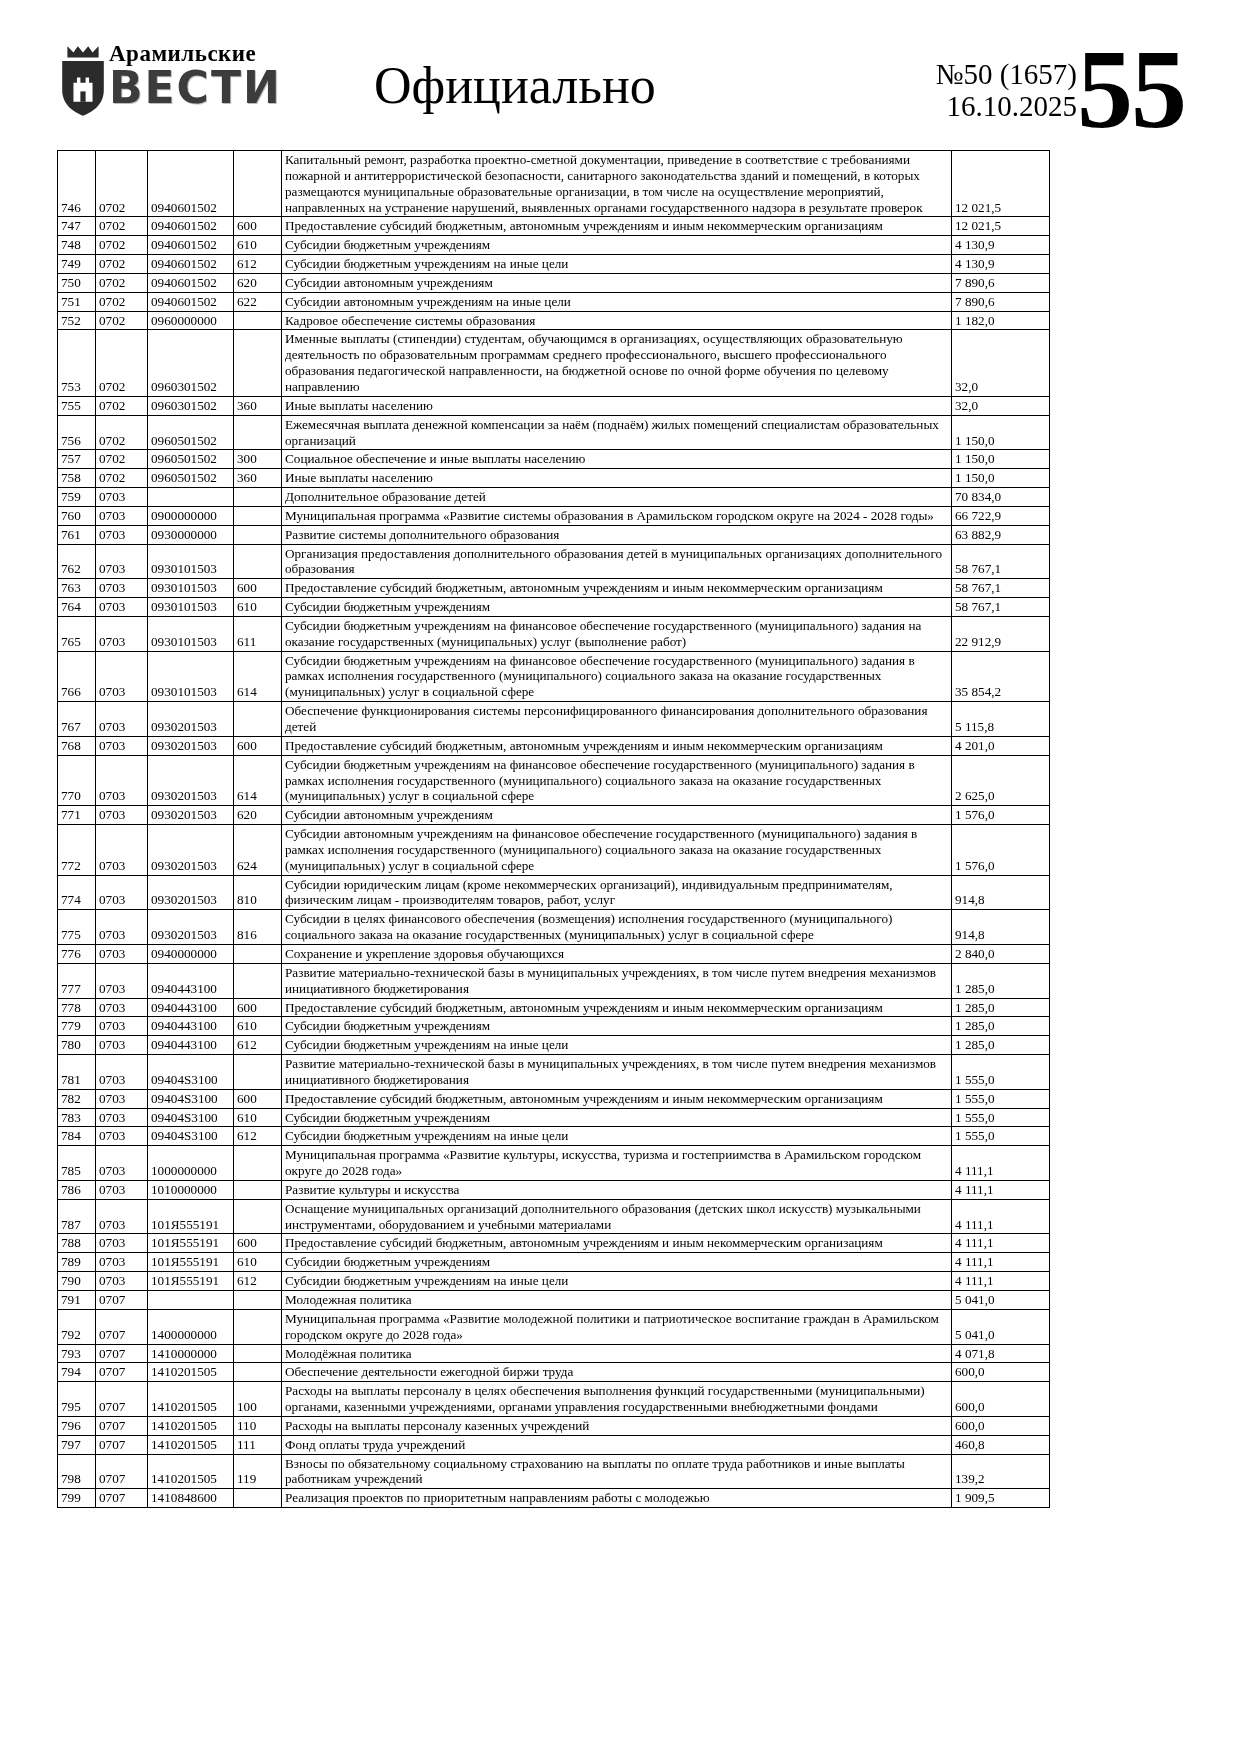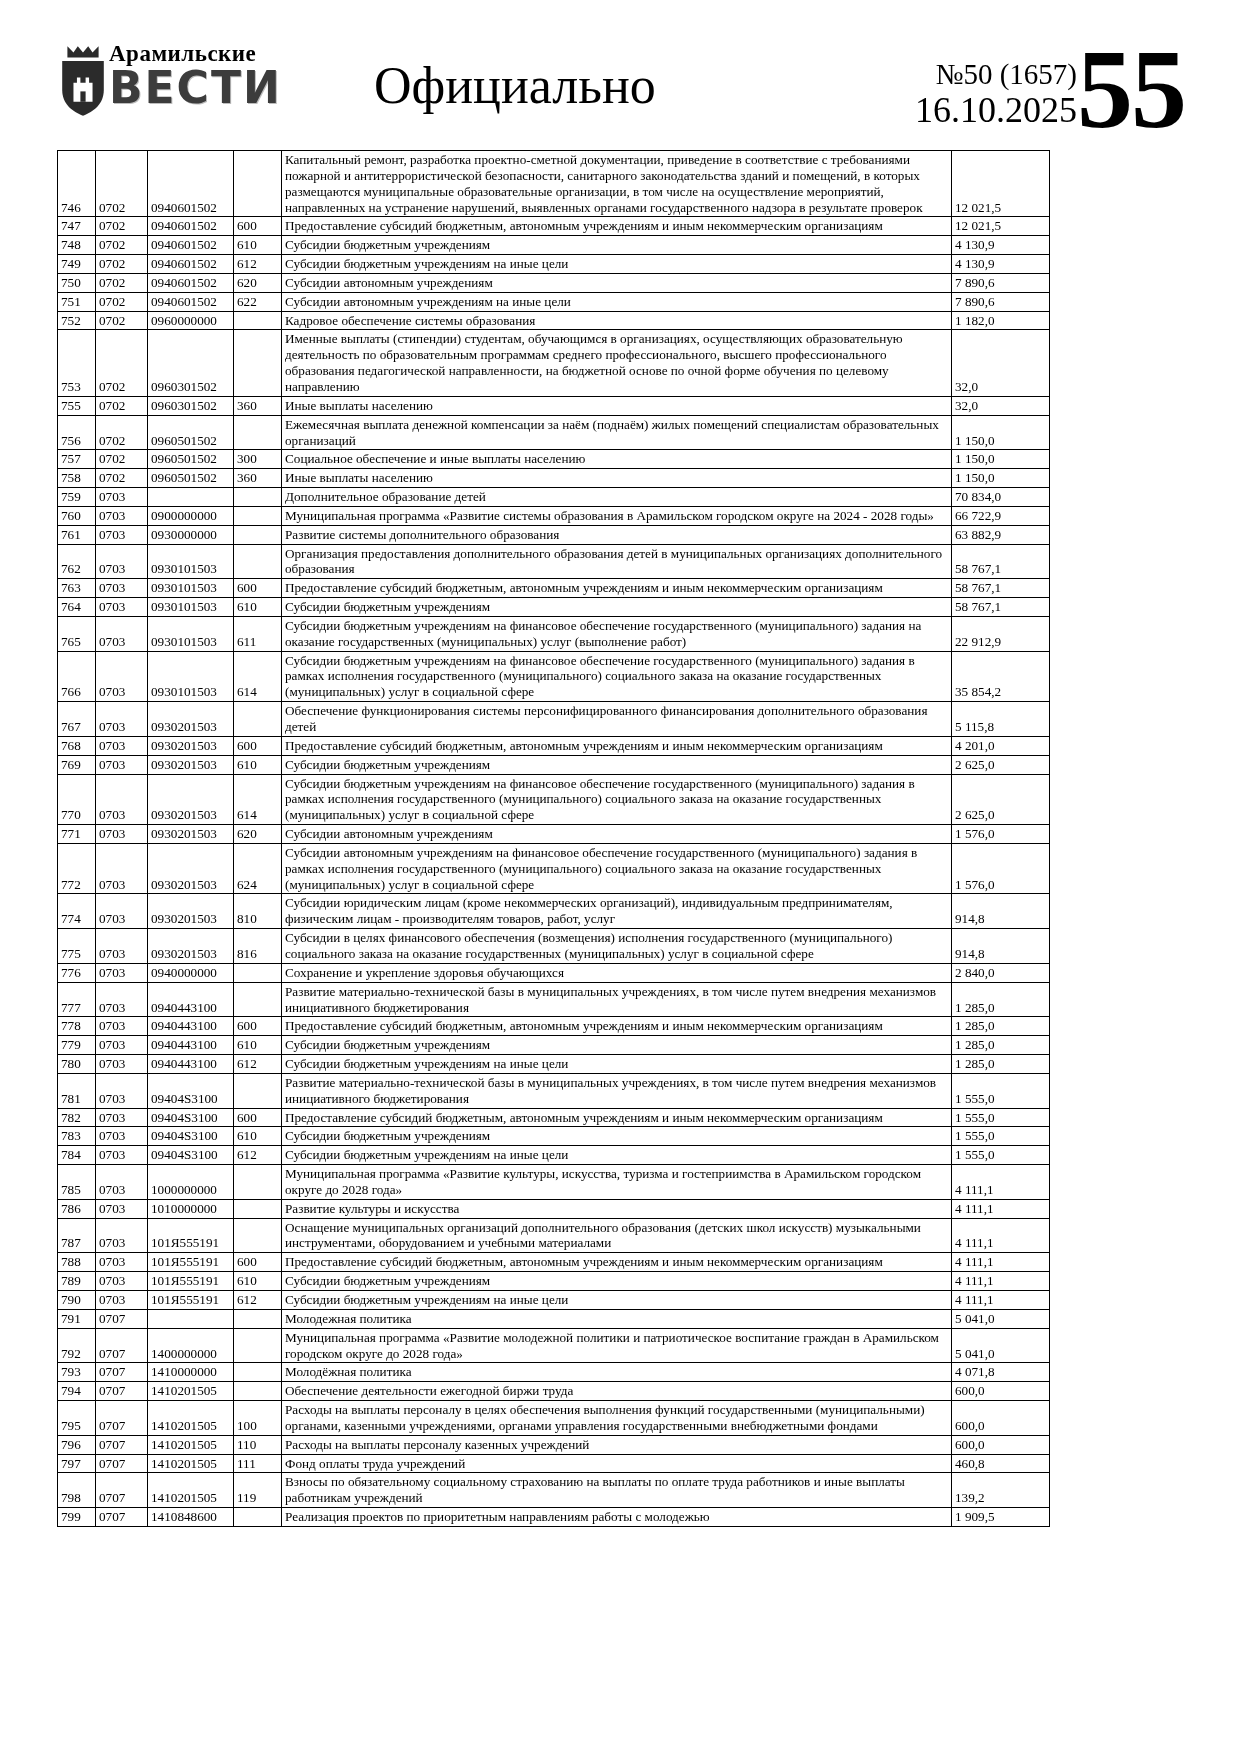--- a/index.html
+++ b/index.html
@@ -20,21 +20,21 @@
     font-family:"DejaVu Sans", sans-serif; font-weight:bold;
     font-size:44px; line-height:1.0; color:#3c3c3c; letter-spacing:2px;
     text-shadow:1px 1px 0 #bdbdbd;
   }
   .official {
     font-size:52px; line-height:1; padding-top:18px; margin-left:55px;
     white-space:nowrap;
   }
   .issue-block { margin-left:auto; text-align:right; padding-top:16px; line-height:1.12; }
   .issue-number { font-size:29px; }
-  .issue-date { font-size:36px; }
+  .issue-date { font-size:29px; }
   .page-number {
     font-size:112px; font-weight:bold; line-height:0.82; margin-top:2px;
     letter-spacing:-2px;
   }
 
   
   table.budget { border-collapse:collapse; table-layout:fixed; width:992px; }
   table.budget td {
     border:1px solid #000;
     font-size:13.2px; line-height:1.2;
@@ -260,28 +260,20 @@
         </tr>
         <tr>
           <td class="td-num">768</td>
           <td class="td-rz">0703</td>
           <td class="td-csr">0930201503</td>
           <td class="td-vr">600</td>
           <td class="td-name">Предоставление субсидий бюджетным, автономным учреждениям и иным некоммерческим организациям</td>
           <td class="td-sum">4 201,0</td>
         </tr>
         <tr>
-          <td class="td-num">769</td>
-          <td class="td-rz">0703</td>
-          <td class="td-csr">0930201503</td>
-          <td class="td-vr">610</td>
-          <td class="td-name">Субсидии бюджетным учреждениям</td>
-          <td class="td-sum">2 625,0</td>
-        </tr>
-        <tr>
           <td class="td-num">770</td>
           <td class="td-rz">0703</td>
           <td class="td-csr">0930201503</td>
           <td class="td-vr">614</td>
           <td class="td-name">Субсидии бюджетным учреждениям на финансовое обеспечение государственного (муниципального) задания в рамках исполнения государственного (муниципального) социального заказа на оказание государственных (муниципальных) услуг в социальной сфере</td>
           <td class="td-sum">2 625,0</td>
         </tr>
         <tr>
           <td class="td-num">771</td>
           <td class="td-rz">0703</td>

